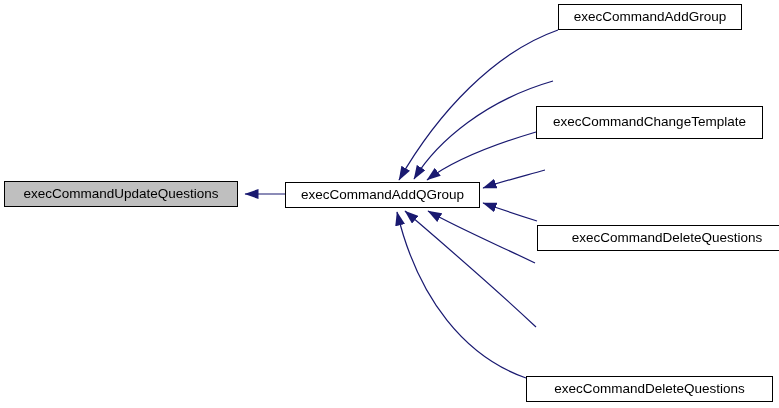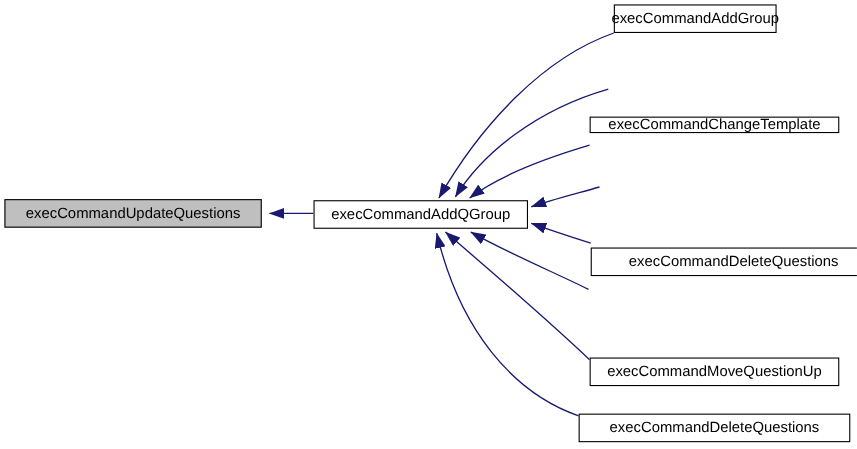--- a/index.html
+++ b/index.html
@@ -73,26 +73,25 @@
     <path class="edge" marker-end="url(#arrow)" d="M537,221 C515,214 500,209 483,203"></path>
     <path class="edge" marker-end="url(#arrow)" d="M535,263 C500,246 458,228 428,211"></path>
     <path class="edge" marker-end="url(#arrow)" d="M536,327 C487,281 441,242 405,211"></path>
     <path class="edge" marker-end="url(#arrow)" d="M526,378 C466,357 418,300 397,212"></path>
   </svg>
 
   <div class="node focus" style="left:4px;top:181px;width:234px;height:26px;">execCommandUpdateQuestions</div>
 
   <div class="node" style="left:285px;top:182px;width:195px;height:26px;">execCommandAddQGroup</div>
 
-  <div class="node" style="left:558px;top:4px;width:148px;height:26px;">execCommandAddGroup</div>
+  <div class="node" style="left:558px;top:4px;width:184px;height:26px;">execCommandAddGroup</div>
 
 
-  <div class="node" style="left:536px;top:106px;width:227px;height:15px;">execCommandChangeTemplate</div>
+  <div class="node" style="left:536px;top:106px;width:227px;height:33px;">execCommandChangeTemplate</div>
 
 
   <div class="node" style="left:537px;top:225px;width:260px;height:26px;">execCommandDeleteQuestions</div>
 
 
-  <div class="node" style="left:536px;top:325px;width:227px;height:26px;">execCommandMoveQuestionUp</div>
 
   <div class="node" style="left:526px;top:376px;width:247px;height:26px;">execCommandDeleteQuestions</div>
 
 </div>
 
 </body></html>

